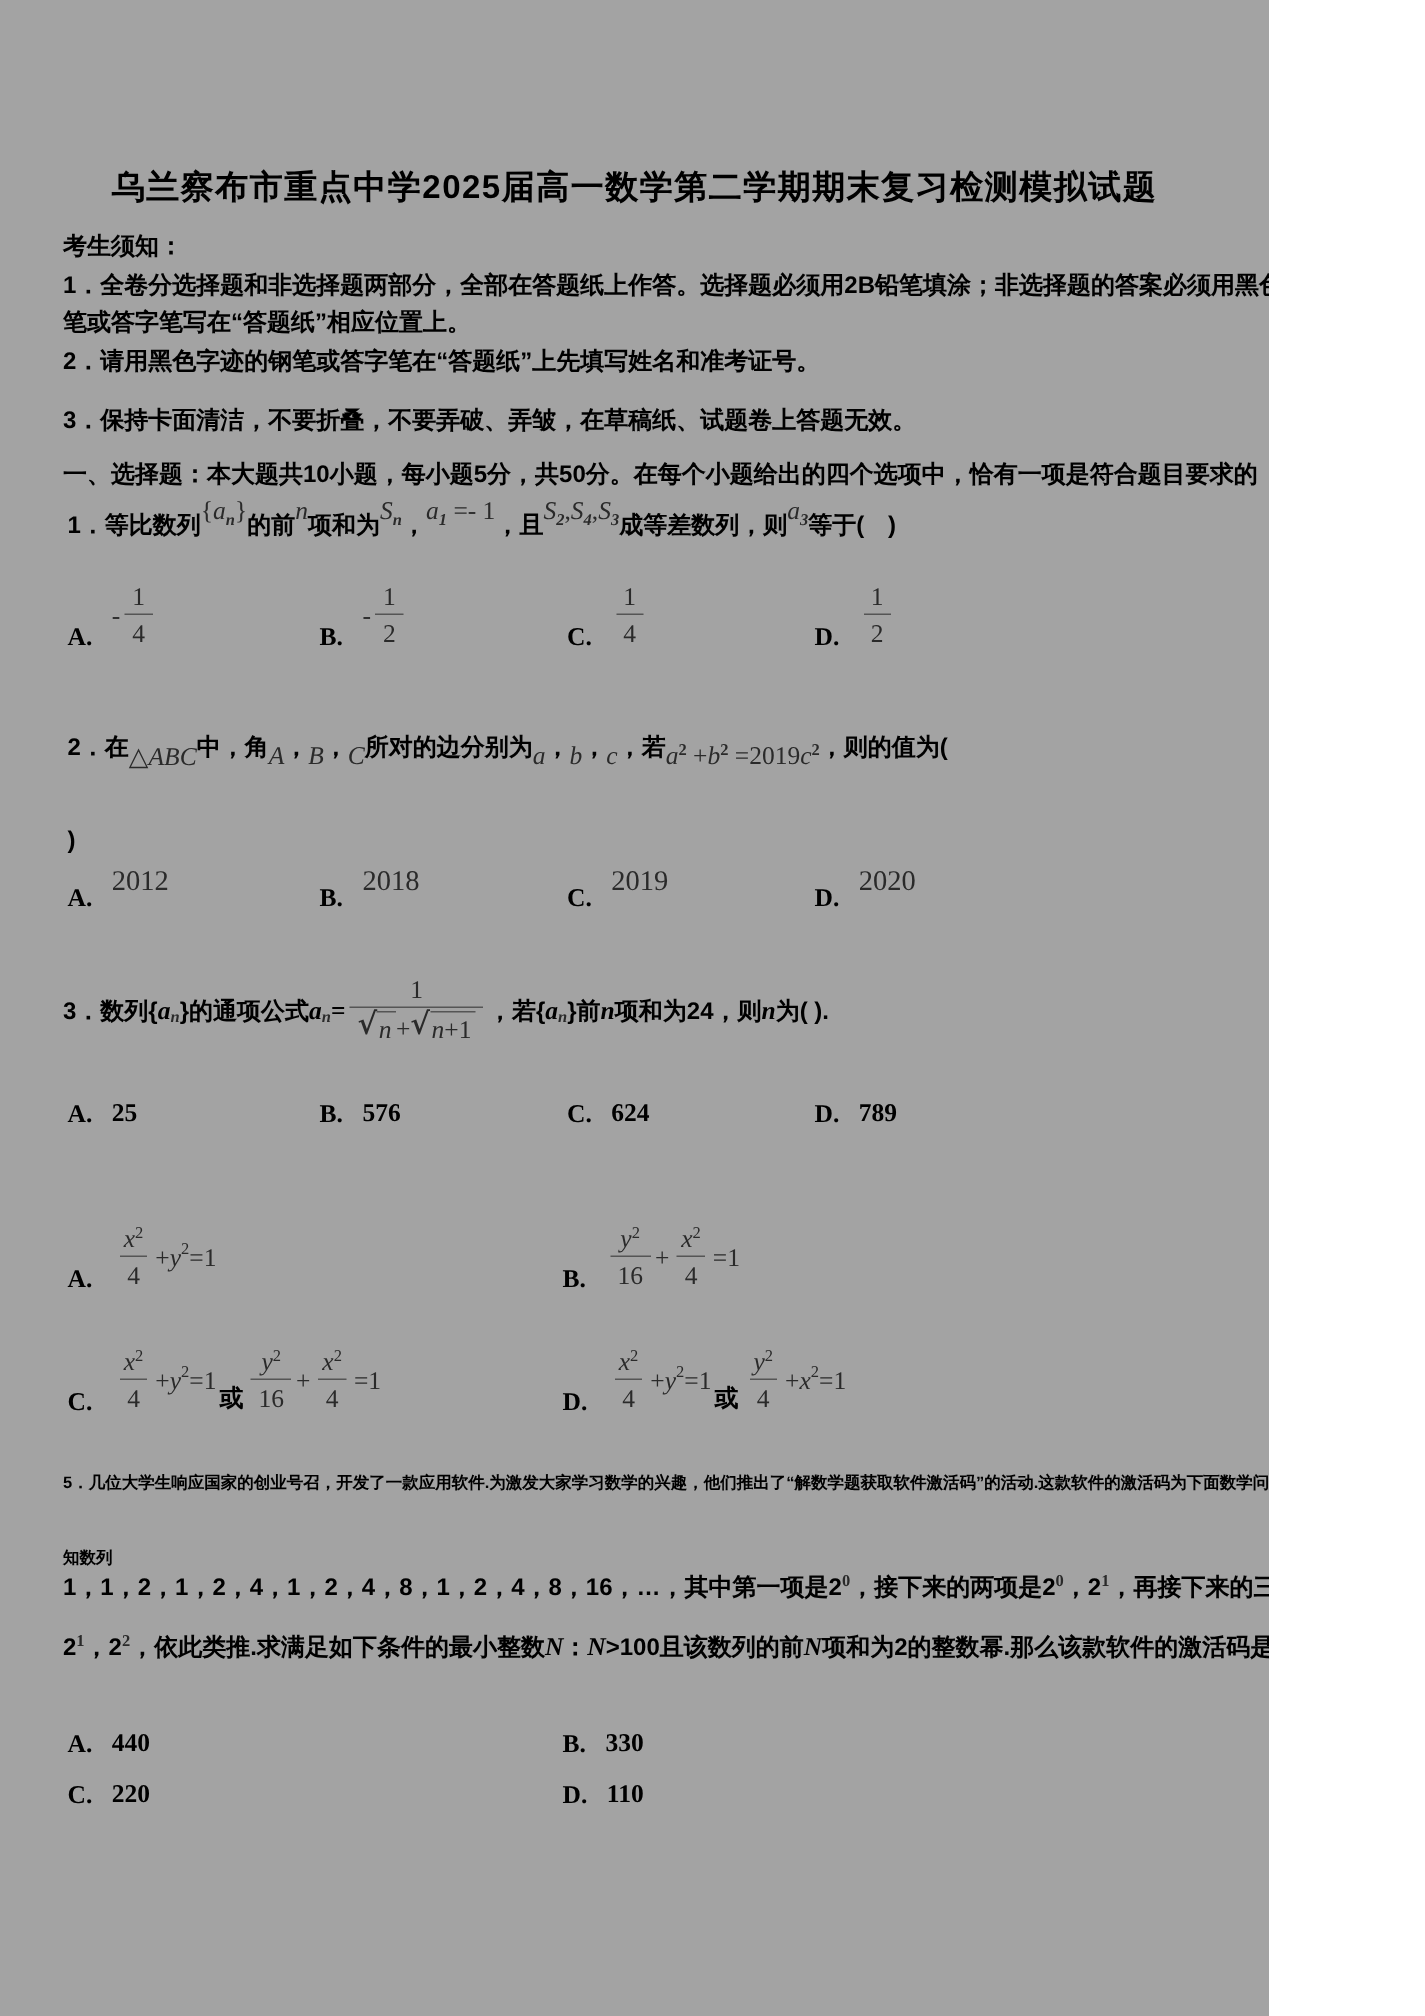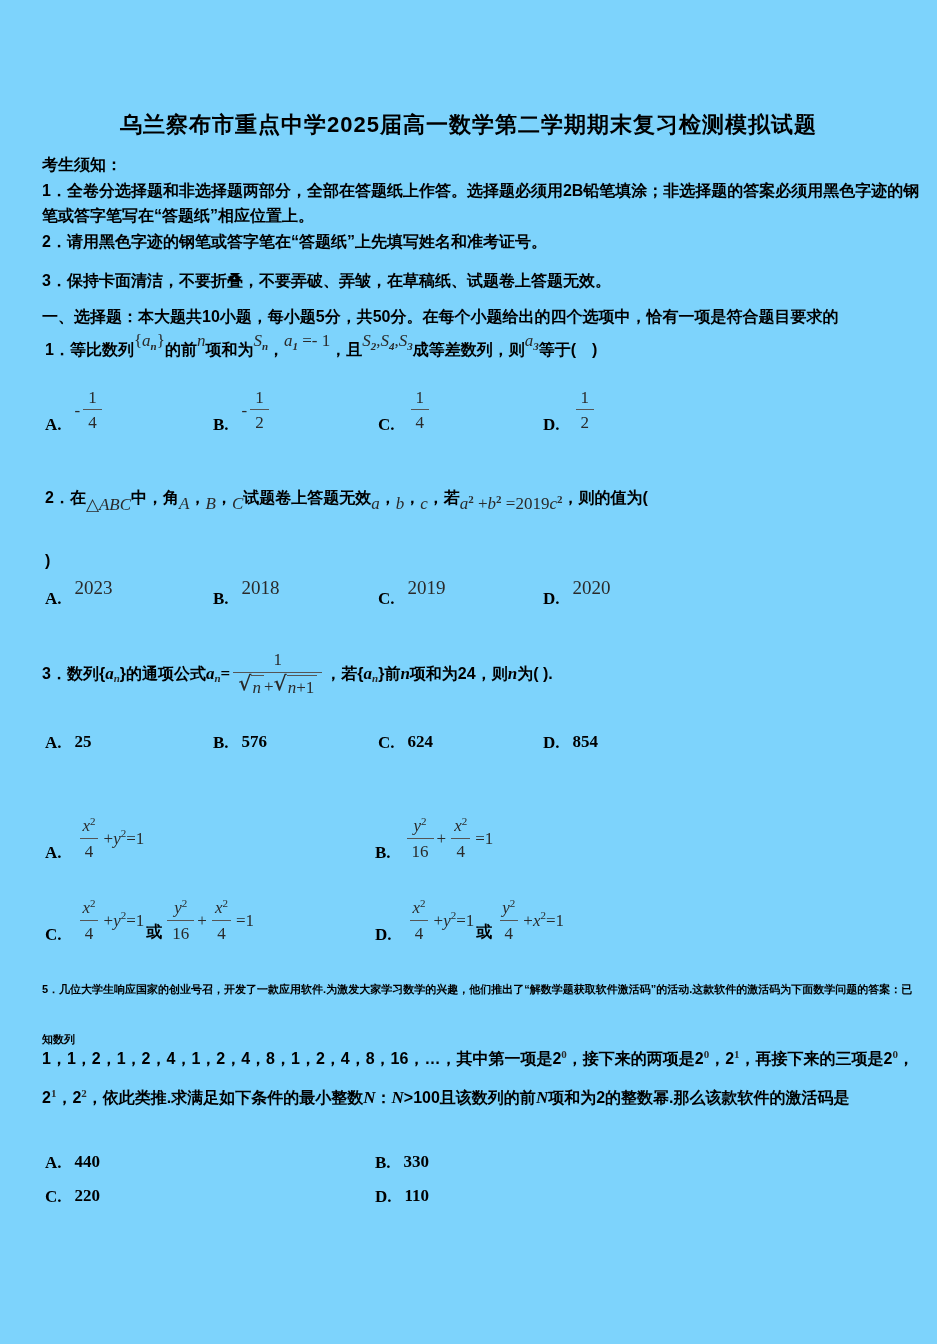--- a/index.html
+++ b/index.html
@@ -1,16 +1,16 @@
 <!DOCTYPE html>
 <html><head>
 <meta charset="utf-8">
 <style>
   html,body{margin:0;padding:0;background:#fff;}
-  .page{position:relative;width:937px;height:1344px;background:#7dd3fc;color:#000;
+  .page{position:relative;width:846px;height:1344px;background:#a3a3a3;color:#000;
         font-family:"Liberation Sans",sans-serif;overflow:hidden;}
   .title{position:absolute;top:110px;left:0;width:100%;text-align:center;
          font-size:22px;font-weight:bold;letter-spacing:1px;}
   .ntext{position:absolute;left:42px;font-size:16px;font-weight:bold;line-height:25px;width:878px;}
   .stem{position:absolute;left:45px;font-size:16px;font-weight:bold;color:#000;width:900px;}
   .stem-flex{display:flex;align-items:center;white-space:nowrap;}
   
   .mt{font-family:"Liberation Sans",sans-serif;font-weight:bold;color:#000;}
   .mr{font-family:"Liberation Serif",serif;font-weight:normal;font-style:normal;font-size:17px;color:#2a2a2a;}
   .mi{font-family:"Liberation Serif",serif;font-weight:normal;font-style:italic;font-size:17px;color:#2a2a2a;}
@@ -93,36 +93,36 @@
 
   <div class="stem stem-flex" style="top:462px;height:72px">
       <span class="mt">2．在</span>
       <span class="mg va-d"><span class="mr">△</span><span class="mi">ABC</span></span>
       <span class="mt">中，角</span>
       <span class="mg va-d"><span class="mi">A</span></span>
       <span class="mt">，</span>
       <span class="mg va-d"><span class="mi">B</span></span>
       <span class="mt">，</span>
       <span class="mg va-d"><span class="mi">C</span></span>
-      <span class="mt">试题卷上答题无效</span>
+      <span class="mt">所对的边分别为</span>
       <span class="mg va-d"><span class="mi">a</span></span>
       <span class="mt">，</span>
       <span class="mg va-d"><span class="mi">b</span></span>
       <span class="mt">，</span>
       <span class="mg va-d"><span class="mi">c</span></span>
       <span class="mt">，若</span>
       <span class="mg va-d"><span class="mi">a</span><span class="msup">2</span><span class="mr"> +</span><span class="mi">b</span><span class="msup">2</span><span class="mr"> =2019</span><span class="mi">c</span><span class="msup">2</span></span>
       <span class="mt">，则</span>
       <span class="mt">的值为(</span>
     </div>
   <div class="stem" style="top:552px">)</div>
   <div class="opt q2o" style="left:45px;top:586px">
     <span class="olabel">A.</span>
     <span class="oc">
-        <span class="mg va-u"><span class="mr">2023</span></span>
+        <span class="mg va-u"><span class="mr">2012</span></span>
       </span>
   </div>
   <div class="opt q2o" style="left:213px;top:586px">
     <span class="olabel">B.</span>
     <span class="oc">
         <span class="mg va-u"><span class="mr">2018</span></span>
       </span>
   </div>
   <div class="opt q2o" style="left:378px;top:586px">
     <span class="olabel">C.</span>
@@ -178,21 +178,21 @@
   </div>
   <div class="opt" style="left:378px;top:732px">
     <span class="olabel">C.</span>
     <span class="oc">
         <span class="mb">624</span>
       </span>
   </div>
   <div class="opt" style="left:543px;top:732px">
     <span class="olabel">D.</span>
     <span class="oc">
-        <span class="mb">854</span>
+        <span class="mb">789</span>
       </span>
   </div>
 
   <div class="opt" style="left:45px;top:800px;height:62px">
     <span class="olabel">A.</span>
     <span class="oc">
         <span class="frac">
           <span class="fn"><span class="mi">x</span><span class="msup">2</span></span>
           <span class="fd"><span class="mr">4</span></span>
         </span>

